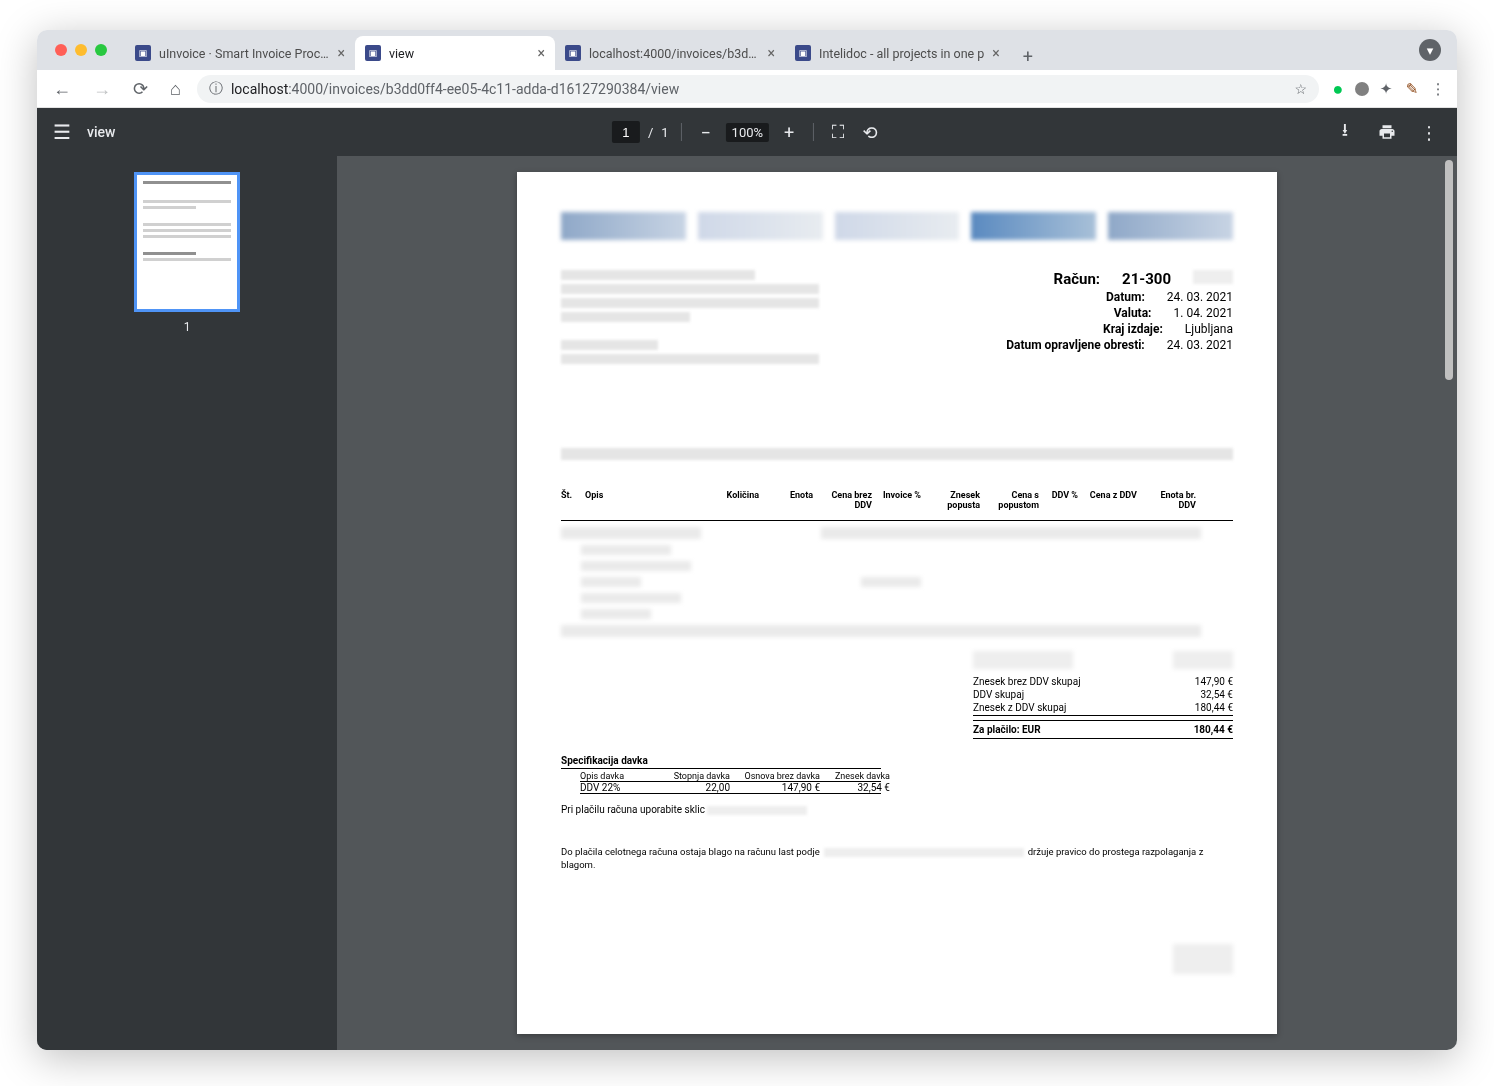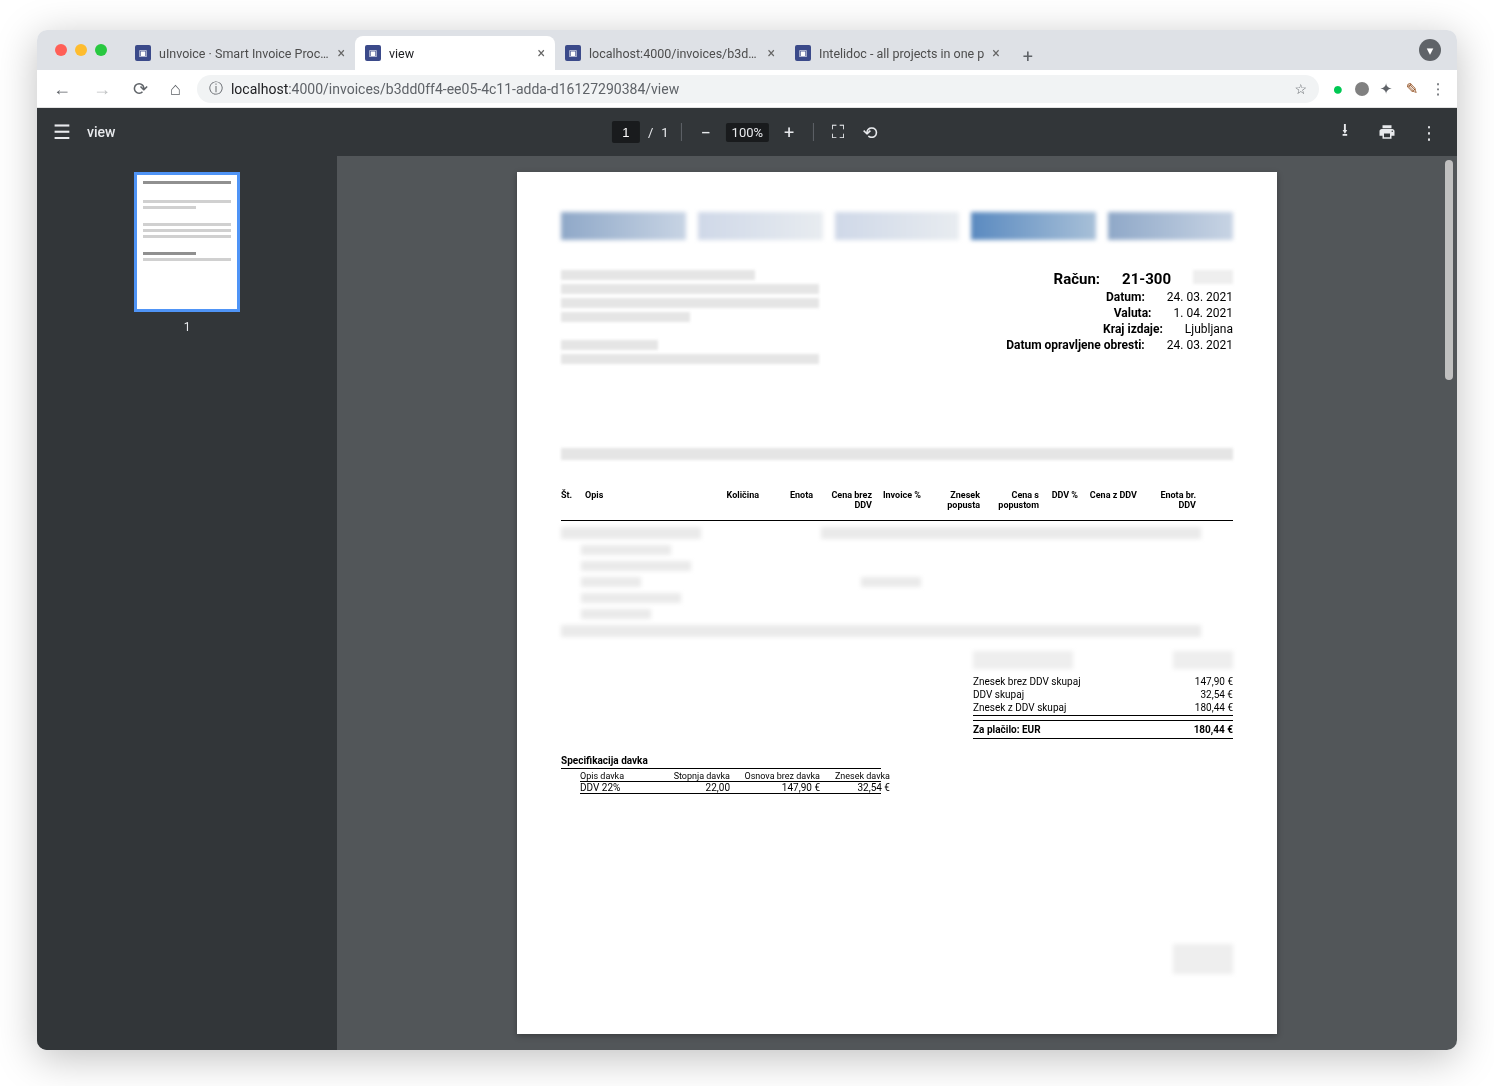--- a/index.html
+++ b/index.html
@@ -386,22 +386,27 @@
             <div style="text-align:right">Znesek davka</div>
           </div>
           <div class="drow">
             <div>DDV 22%</div>
             <div style="text-align:right">22,00</div>
             <div style="text-align:right">147,90 €</div>
             <div style="text-align:right">32,54 €</div>
           </div>
         </div>
 
+        <div class="notice">
+          <span>Pri plačilu računa uporabite sklic</span>
+          <span style="display:inline-block;width:100px;height:9px;background:#eee;filter:blur(1.5px);vertical-align:middle"></span>
+        </div>
 
         <div class="footer-txt">
+          <div><span>Do plačila celotnega računa ostaja blago na računu last podje</span><span style="display:inline-block;width:200px;height:9px;background:#eee;filter:blur(1.5px);vertical-align:middle;margin:0 4px"></span><span>držuje pravico do prostega razpolaganja z blagom.</span></div>
         </div>
 
         <div class="sig-blur"></div>
 
       </div>
     </div>
 
     <div class="scrollbar">
       <div class="scrollbar-thumb"></div>
     </div>

